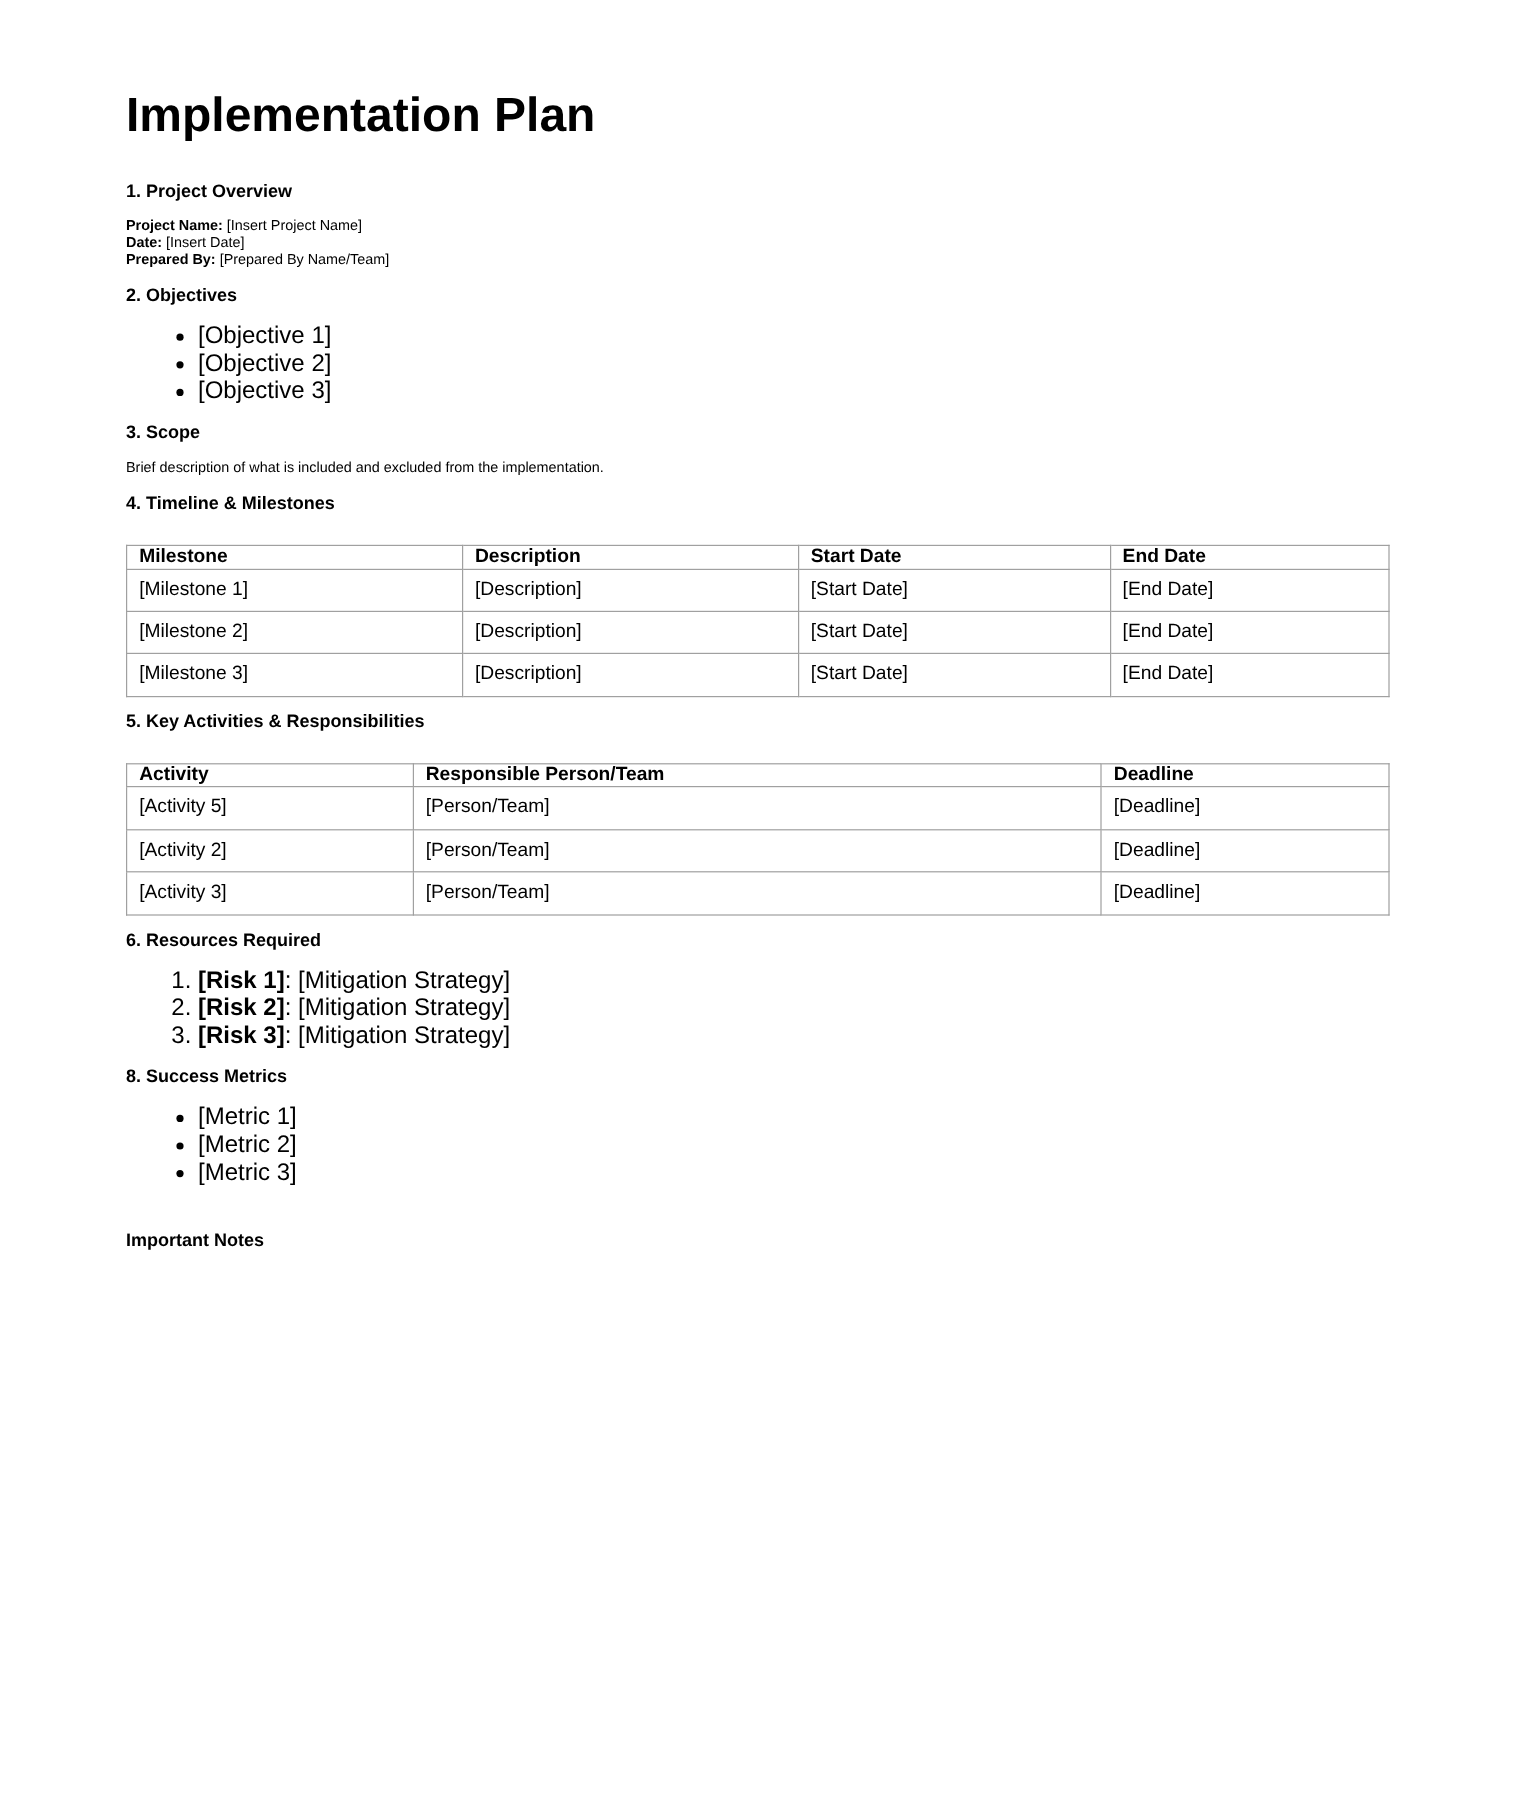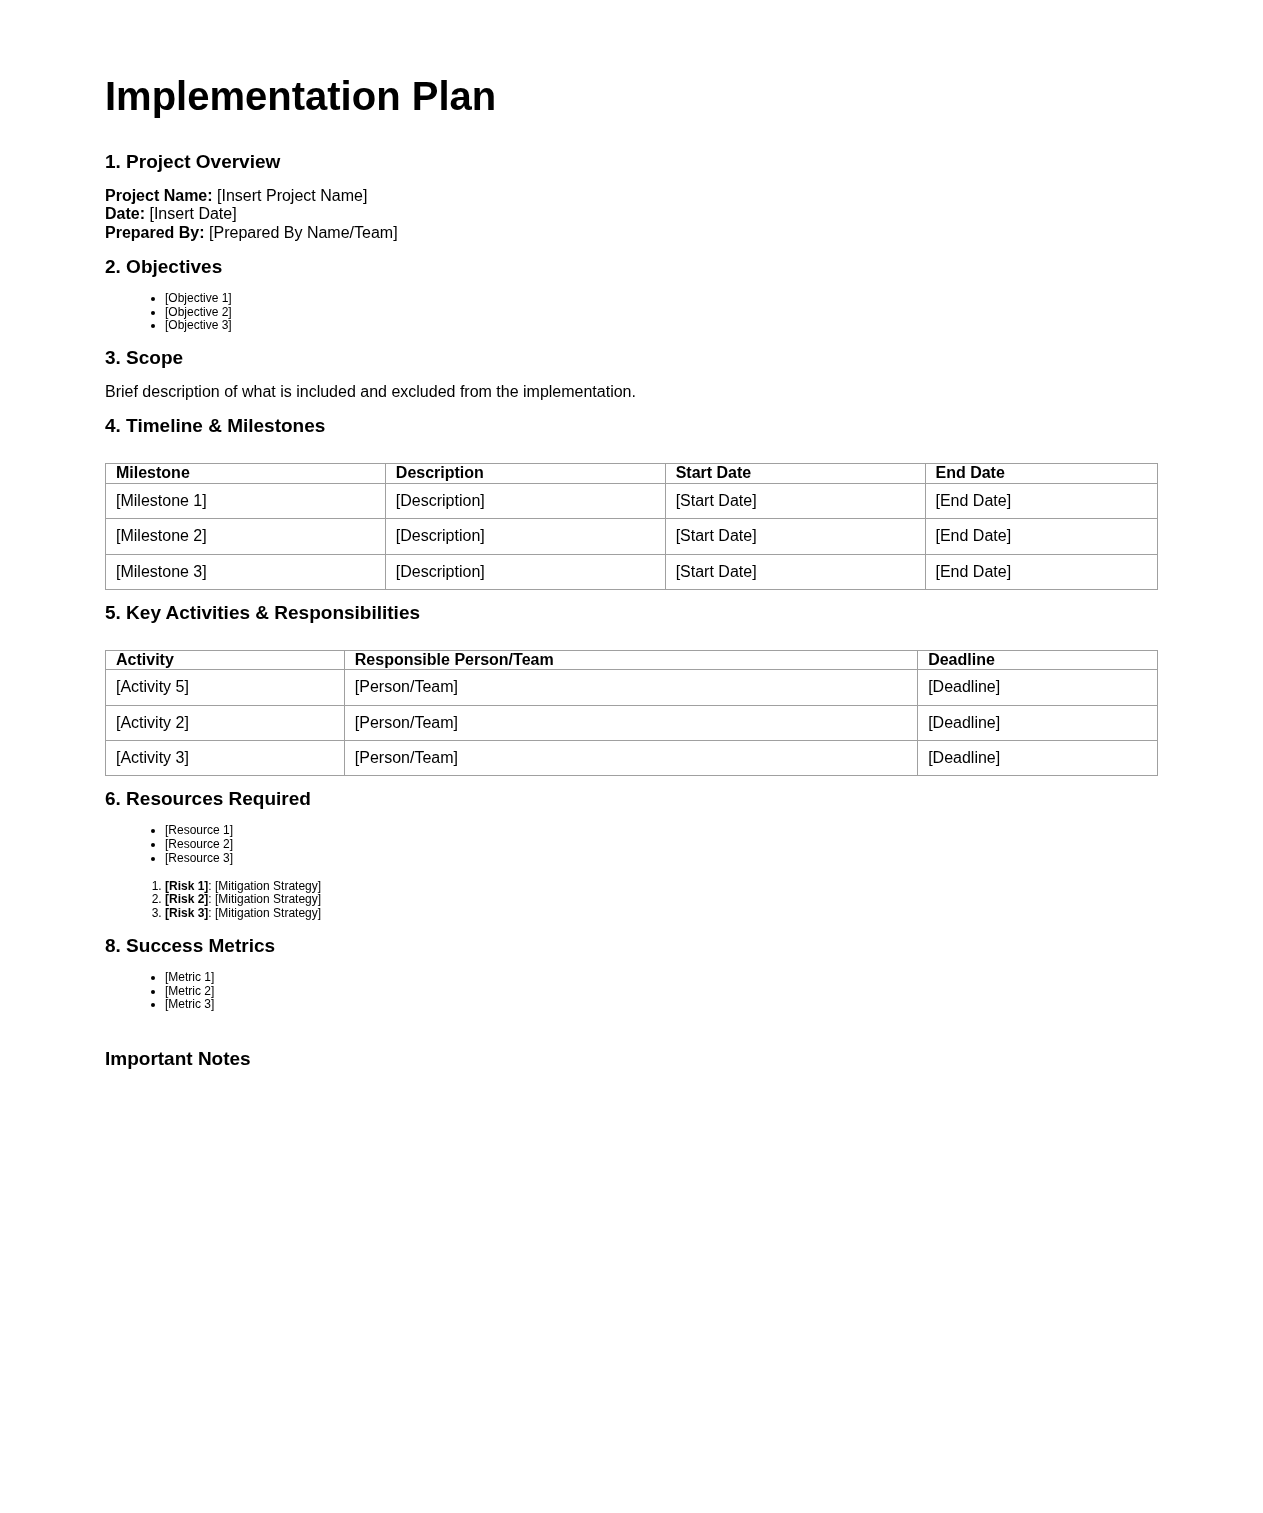--- a/index.html
+++ b/index.html
@@ -22,33 +22,33 @@
     overflow: hidden;
     background: #ffffff;
   }
   h1 {
     font-size: 40px;
     line-height: 1.15;
     font-weight: bold;
     margin: 0 0 32px 0;
   }
   h3 {
-    font-size: 19px;
+    font-size: 15px;
     line-height: 1.15;
     font-weight: bold;
     margin: 12px 0 14px 0;
   }
   p {
-    font-size: 16px;
+    font-size: 12px;
     line-height: 1.15;
     margin: 14px 0;
   }
   .b { font-weight: bold; }
   ul, ol {
-    font-size: 12px;
+    font-size: 20px;
     line-height: 1.15;
     margin: 14px 0;
     padding-left: 60px;
   }
   li { line-height: 1.15; }
   table {
     width: 100%;
     border-collapse: collapse;
     margin: 26px 0 0 0;
     table-layout: fixed;
@@ -147,25 +147,20 @@
       </tr>
       <tr>
         <td>[Activity 3]</td>
         <td>[Person/Team]</td>
         <td>[Deadline]</td>
       </tr>
     </tbody>
   </table>
 
   <h3>6. Resources Required</h3>
-  <ul>
-    <li>[Resource 1]</li>
-    <li>[Resource 2]</li>
-    <li>[Resource 3]</li>
-  </ul>
 
   <ol>
     <li><span class="b">[Risk 1]</span><span>: [Mitigation Strategy]</span></li>
     <li><span class="b">[Risk 2]</span><span>: [Mitigation Strategy]</span></li>
     <li><span class="b">[Risk 3]</span><span>: [Mitigation Strategy]</span></li>
   </ol>
 
   <h3>8. Success Metrics</h3>
   <ul>
     <li>[Metric 1]</li>

